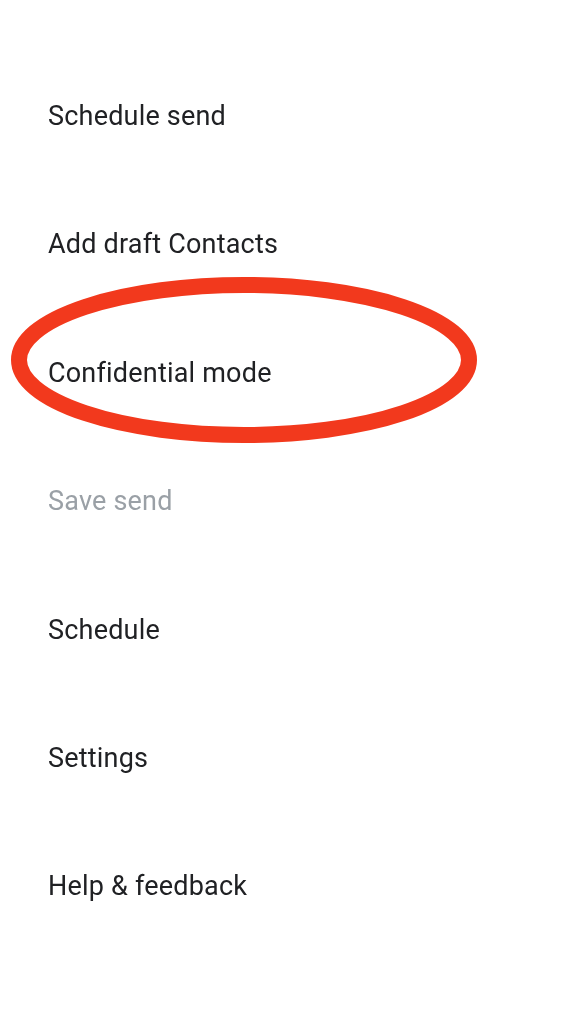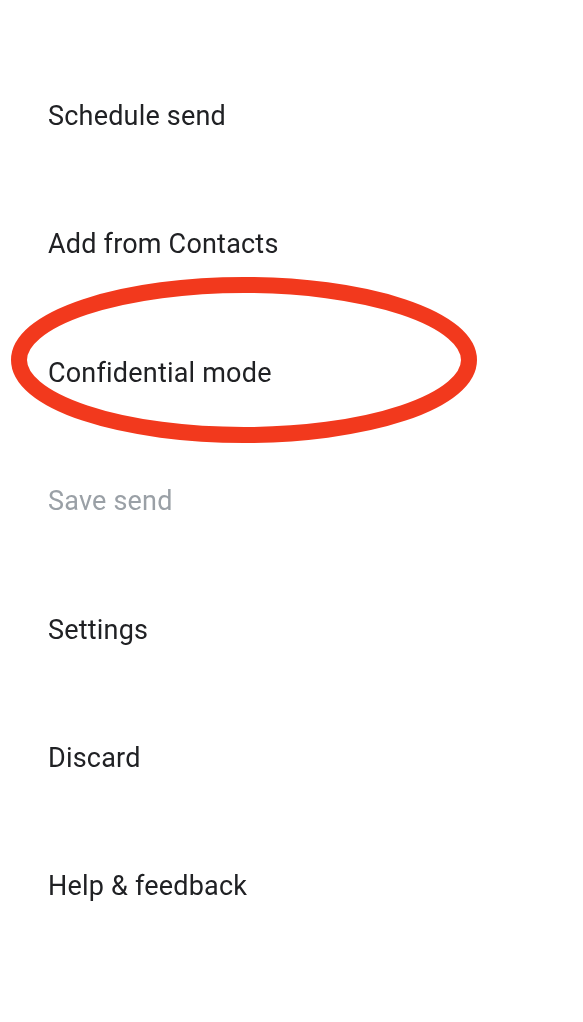--- a/index.html
+++ b/index.html
@@ -41,25 +41,25 @@
     }
     .annotation-ellipse svg {
       display: block;
     }
   </style>
 </head>
 <body>
 
 <div class="menu">
   <div class="menu-item">Schedule send</div>
-  <div class="menu-item">Add from Contacts</div>
+  <div class="menu-item">Add draft Contacts</div>
   <div class="menu-item">Confidential mode</div>
   <div class="menu-item disabled">Save send</div>
+  <div class="menu-item">Schedule</div>
   <div class="menu-item">Settings</div>
-  <div class="menu-item">Discard</div>
   <div class="menu-item">Help &amp; feedback</div>
 </div>
 
 <div class="annotation-ellipse" style="left:4px; top:270px;">
   <svg width="480" height="180" viewBox="0 0 480 180">
     <ellipse cx="240" cy="90" rx="225" ry="75" fill="none" stroke-width="16" stroke="#f2391d"></ellipse>
   </svg>
 </div>
 
 </body></html>

